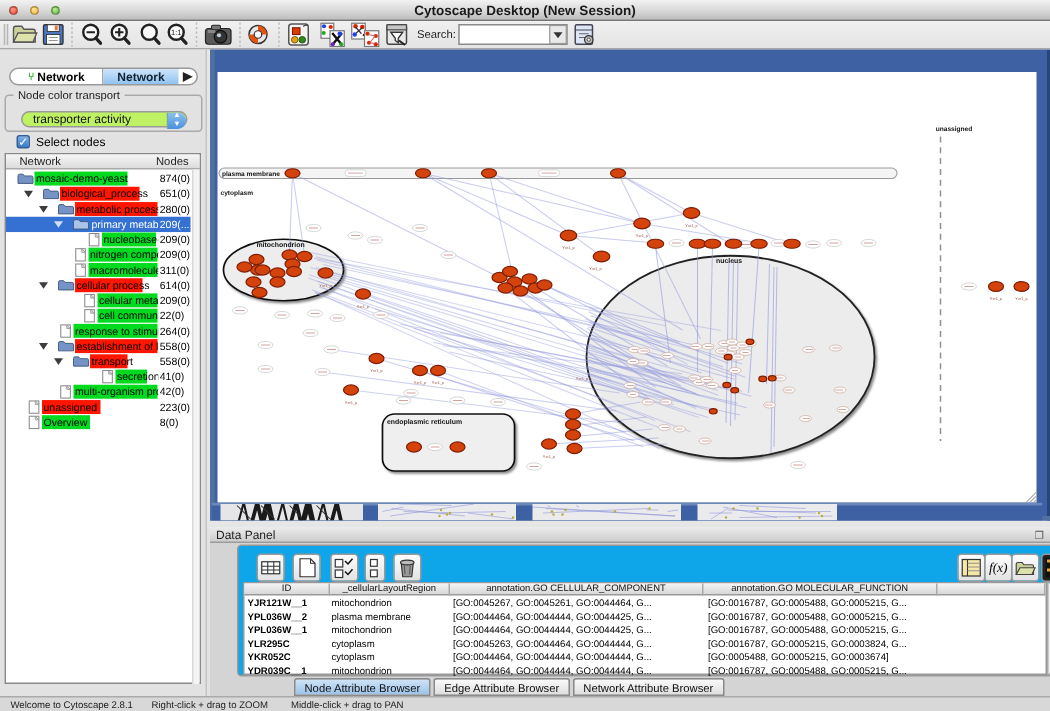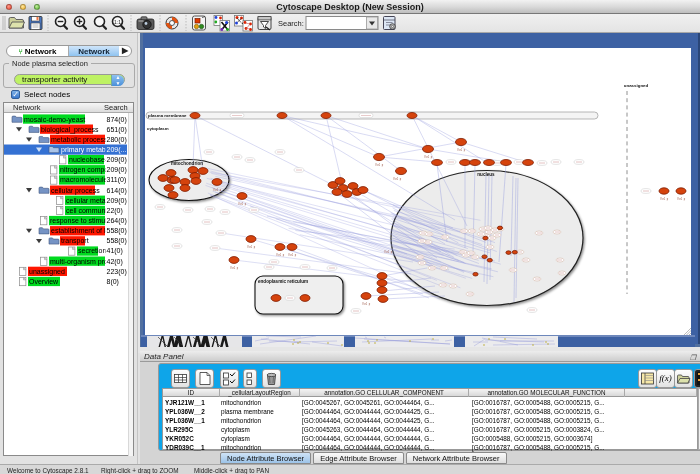--- a/index.html
+++ b/index.html
@@ -14,21 +14,21 @@
 .combo { left:14px; top:41px; width:111px; height:11px; background:#bef264; border:1px solid #999; border-radius:5.5px; font-size:8px; line-height:10px; padding-left:7px; color:#111; }
 .stepper { position:absolute; right:0px; top:0px; width:13px; height:11px; border-radius:0 5.5px 5.5px 0; background:linear-gradient(#8fc1f2,#4a90d9); border-left:1px solid #7a9; }
 .treebox { left:3px; top:69px; width:131px; height:354px; background:#fff; border:1px solid #8a8a8a; }
 .treehdr { left:0; top:0; width:129px; height:10px; background:linear-gradient(#f6f6f6,#dcdcdc); border-bottom:1px solid #aaa; font-size:7.5px; color:#222; }
 .desktop { left:138px; top:33px; width:562px; height:320px; background:#e6e6e6; }
 .win { left:140px; top:33px; width:560px; height:314px; background:#3d61a3; box-shadow: inset 3px -3px 0 #52709f, inset -2px 0 0 #2a4678; }
 .win-inner-title { position:absolute; left:5px; top:4px; width:546px; height:11px; background:linear-gradient(#f4f4f4,#d4d4d4 60%,#b8b8b8); border-bottom:1px solid #888; }
 .wtl { position:absolute; top:2.8px; width:5px; height:5px; border-radius:50%; border:0.5px solid rgba(0,0,0,0.35); }
 .win-content { position:absolute; left:5px; top:15px; width:546px; height:287px; background:#fff; overflow:hidden; }
 .dp { left:140px; top:351px; width:560px; height:113px; background:#d4d4d4; }
-.dp-title { position:absolute; left:0; top:0; width:560px; height:11px; background:linear-gradient(#ededed,#cdcdcd); border-bottom:1px solid #9a9a9a; font-size:8px; color:#222; padding-left:4px; line-height:11px;font-style:italic; }
+.dp-title { position:absolute; left:0; top:0; width:560px; height:11px; background:linear-gradient(#ededed,#cdcdcd); border-bottom:1px solid #9a9a9a; font-size:8px; color:#222; padding-left:4px; line-height:11px; }
 .dp-box { position:absolute; left:3px; top:12px; width:554px; height:88px; background:#0ea5e9; border:1px solid #999; border-radius:3px;margin-left:15px; }
 .dbtn { position:absolute; top:5px; width:19px; height:19px; background:linear-gradient(#fdfdfd,#e2e2e2); border:1px solid #999; border-radius:3px; }
 .table { position:absolute; left:3px; top:24px; width:536px; height:62px; background:#fff; border:1px solid #999; }
 .thead { position:absolute; left:0; top:0; width:534px; height:8px; background:linear-gradient(#f4f4f4,#d8d8d8); border-bottom:1px solid #999; font-size:6.3px; color:#111; }
 .th { position:absolute; top:0; height:8px; border-right:1px solid #aaa; text-align:center; line-height:8.5px; overflow:hidden; }
 .tr { position:absolute; left:0; width:534px; height:9px; font-size:6.4px; line-height:9px; color:#000; white-space:nowrap; }
 .td { position:absolute; overflow:hidden; height:9px; }
 .vsb { position:absolute; right:1px; top:24px; width:12px; height:62px; background:#f0f0f0; border:1px solid #aaa; }
 .tabs { position:absolute; left:140px; top:452px; height:12px; font-size:8px; display:flex; }
 .tab { height:12px; border:1px solid #8a8a8a; background:linear-gradient(#fafafa,#dedede); line-height:11px; padding:0 6px; color:#111; border-radius:2px 2px 0 0; font-size:7.5px; margin-right:2px; }
@@ -538,30 +538,30 @@
     <circle cx="364" cy="4" r="0.8" fill="#bbaa33"></circle>
   </svg>
 
 <div class="abs cp">
   <div class="abs seg">
     <div style="flex:0 0 62px;display:flex;align-items:center;justify-content:center;gap:2px;border-right:1px solid #aaa;"><span style="color:#2a2;font-size:7px">⑂</span>Network</div>
     <div style="flex:0 0 50px;background:linear-gradient(#cfe5fa,#8fc3f0);text-align:center;line-height:11px;color:#123;">Network</div>
     <div style="flex:1;text-align:center;line-height:10px;color:#222">▶</div>
   </div>
   <div class="abs groupbox"></div>
-  <div class="abs" style="left:9px;top:26px;background:#e2e2e2;padding:0 3px;font-size:7.5px;color:#222">Node plasma selection</div>
+  <div class="abs" style="left:9px;top:26px;background:#e2e2e2;padding:0 3px;font-size:7.5px;color:#222">Node color transport</div>
   <div class="abs combo">transporter activity<div class="stepper">
         <div style="font-size:5px;color:#fff;text-align:center;line-height:5.5px">▲<br>▼</div>
       </div></div>
   <div class="abs" style="left:11px;top:57px;width:9px;height:9px;background:linear-gradient(#7fb2e8,#3b78cc);border:1px solid #335f99;border-radius:2px;color:#fff;font-size:8px;line-height:8px;text-align:center">✓</div>
   <div class="abs" style="left:24px;top:57px;font-size:8px;color:#000">Select nodes</div>
   <div class="abs treebox">
     <div class="abs treehdr">
         <span style="position:absolute;left:9px">Network</span>
-        <span style="position:absolute;left:100px">Search</span>
+        <span style="position:absolute;left:100px">Nodes</span>
       </div>
     <svg width="131" height="300" viewBox="0 0 131 300" style="position:absolute;left:0;top:0">
         <defs>
           <clipPath id="tclip">
             <rect x="0" y="0" width="101.5" height="300"></rect>
           </clipPath>
         </defs>
         <path d="M8 19.3 l0 -5.2 q0 -1 1 -1 l2.4 0 l1 1.2 l4.6 0 q1 0 1 1 l0 4 z" fill="#7593c4" stroke="#3f567e" stroke-width="0.6"></path>
         <rect x="19" y="11.4" width="62" height="9.3" fill="#00da1f"></rect>
         <text x="20" y="18.5" font-size="7" fill="#000" clip-path="url(#tclip)" font-family="Liberation Sans">mosaic-demo-yeast</text>
@@ -755,21 +755,21 @@
         </div>
     </div>
     <div class="vsb">
         <div style="position:absolute;left:1px;top:1px;width:8px;height:16px;background:linear-gradient(90deg,#9ec7ef,#5b97d8);border-radius:4px"></div>
         <div style="position:absolute;left:0px;bottom:0;width:9px;height:14px;font-size:5px;line-height:6.5px;text-align:center;color:#333">▲<br>▼</div>
       </div>
   </div>
 </div>
 
 <div class="abs tabs">
-  <div class="tab" style="margin-left:80px;background:linear-gradient(#cfe3f6,#9cc3e8)">Node Attribute Browser</div>
+  <div class="tab" style="margin-left:56px;background:linear-gradient(#cfe3f6,#9cc3e8)">Node Attribute Browser</div>
   <div class="tab">Edge Attribute Browser</div>
   <div class="tab">Network Attribute Browser</div>
 </div>
 
 <div class="abs statusbar">
   <span style="position:absolute;left:7px;top:2px">Welcome to Cytoscape 2.8.1</span>
   <span style="position:absolute;left:101px;top:2px">Right-click + drag to ZOOM</span>
   <span style="position:absolute;left:194px;top:2px">Middle-click + drag to PAN</span>
 </div>
 

